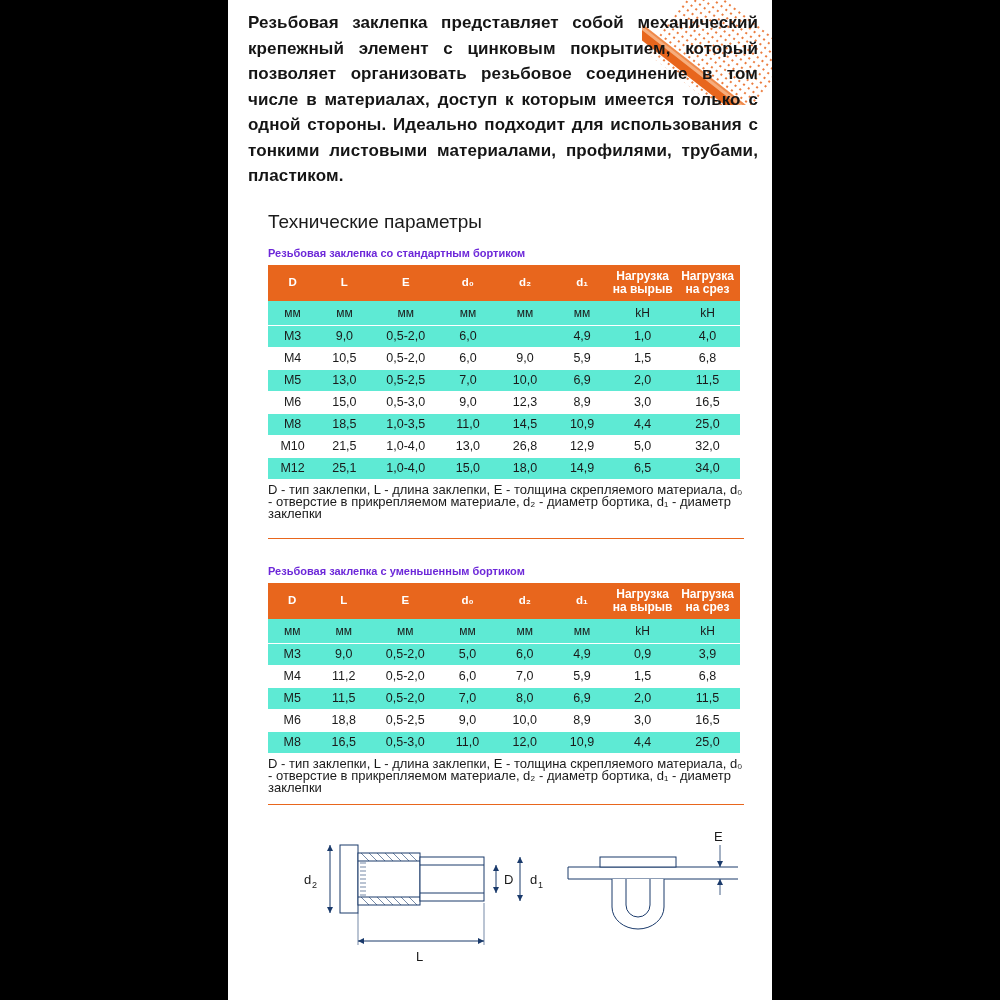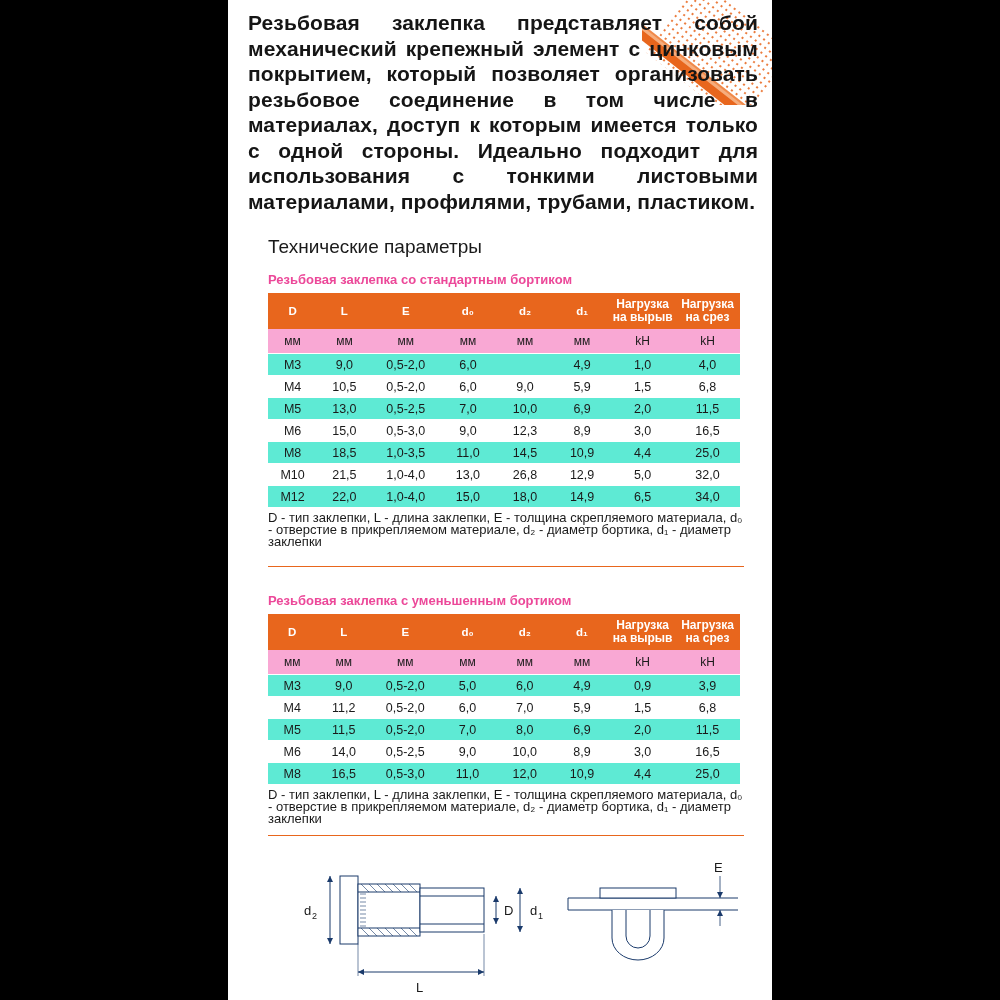--- a/index.html
+++ b/index.html
@@ -55,39 +55,39 @@
   .content {
     position: absolute;
     left: 20px;
     top: 0;
     width: 504px;
   }
 
   .intro {
     margin-top: 10px;
     width: 510px;
-    font-size: 21px;
+    font-size: 17px;
     line-height: 25.5px;
     color: #151515;
     text-align: justify;
     font-weight: bold;
     letter-spacing: 0.1px;
   }
 
   h2.section-title {
     margin: 22px 0 14px 20px;
     font-size: 19px;
     font-weight: normal;
     color: #1a1a1a;
   }
 
   .table-title {
     margin: 0 0 6px 20px;
-    color: #ec4899;
-    font-size: 13px;
+    color: #6d28d9;
+    font-size: 11px;
     font-weight: bold;
   }
 
   table.spec {
     border-collapse: collapse;
     margin-left: 20px;
     width: 472px;
     font-size: 12.5px;
   }
   table.spec thead th {
@@ -102,21 +102,21 @@
   }
   table.spec thead th.hdr-wide { font-size: 12px; }
   table.spec tbody td {
     text-align: center;
     padding: 3.5px 2px;
     color: #1a1a1a;
     font-size: 12.5px;
     border-bottom: 1px solid #ffffff;
   }
   table.spec tbody tr.units td {
-    background: #f9a8d4;
+    background: #5eead4;
     color: #1a1a1a;
     font-size: 12px;
     padding-top: 5px;
     padding-bottom: 5px;
   }
   table.spec tbody tr.odd td { background: #5eead4; }
   table.spec tbody tr.even td { background: #ffffff; }
 
   .note {
     margin: 4px 0 0 20px;
@@ -250,21 +250,21 @@
             <td>21,5</td>
             <td>1,0-4,0</td>
             <td>13,0</td>
             <td>26,8</td>
             <td>12,9</td>
             <td>5,0</td>
             <td>32,0</td>
           </tr>
           <tr class="odd">
             <td>M12</td>
-            <td>22,0</td>
+            <td>25,1</td>
             <td>1,0-4,0</td>
             <td>15,0</td>
             <td>18,0</td>
             <td>14,9</td>
             <td>6,5</td>
             <td>34,0</td>
           </tr>
         </tbody>
       </table>
       <div class="note">D - тип заклепки, L - длина заклепки, E - толщина скрепляемого материала, d₀ - отверстие в прикрепляемом материале, d₂ - диаметр бортика, d₁ - диаметр заклепки</div>
@@ -323,21 +323,21 @@
             <td>11,5</td>
             <td>0,5-2,0</td>
             <td>7,0</td>
             <td>8,0</td>
             <td>6,9</td>
             <td>2,0</td>
             <td>11,5</td>
           </tr>
           <tr class="even">
             <td>M6</td>
-            <td>14,0</td>
+            <td>18,8</td>
             <td>0,5-2,5</td>
             <td>9,0</td>
             <td>10,0</td>
             <td>8,9</td>
             <td>3,0</td>
             <td>16,5</td>
           </tr>
           <tr class="odd">
             <td>M8</td>
             <td>16,5</td>

